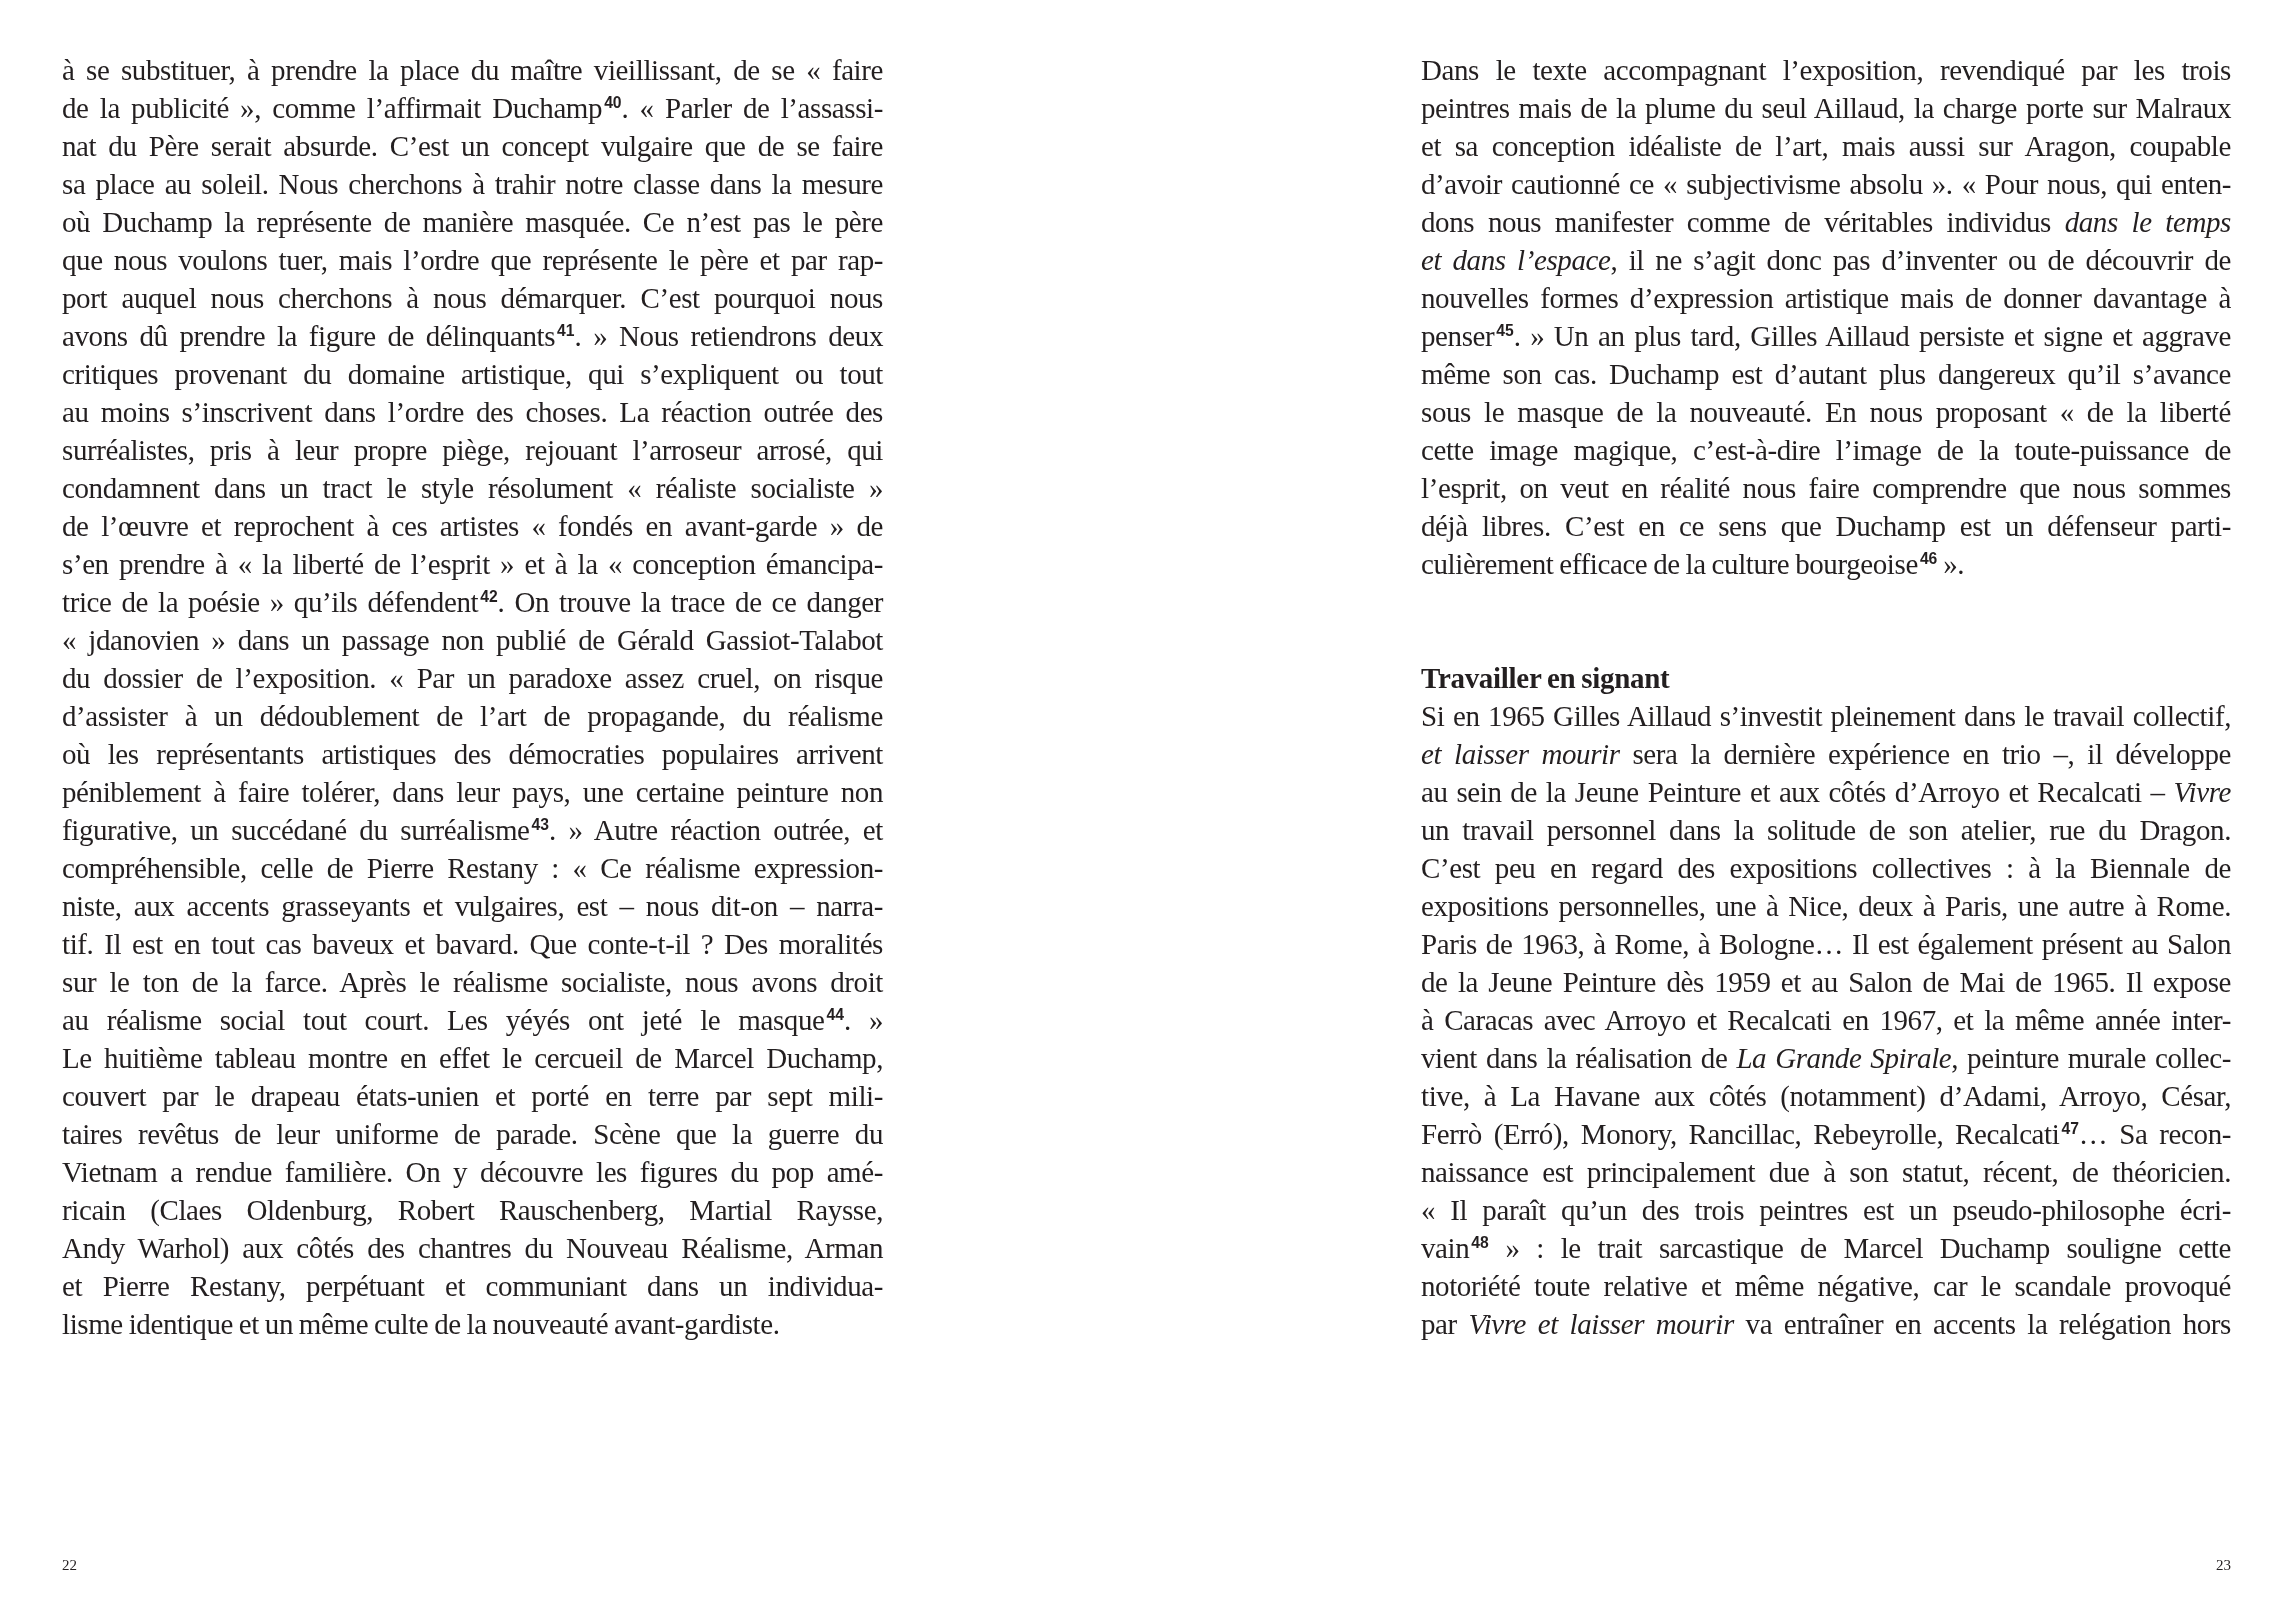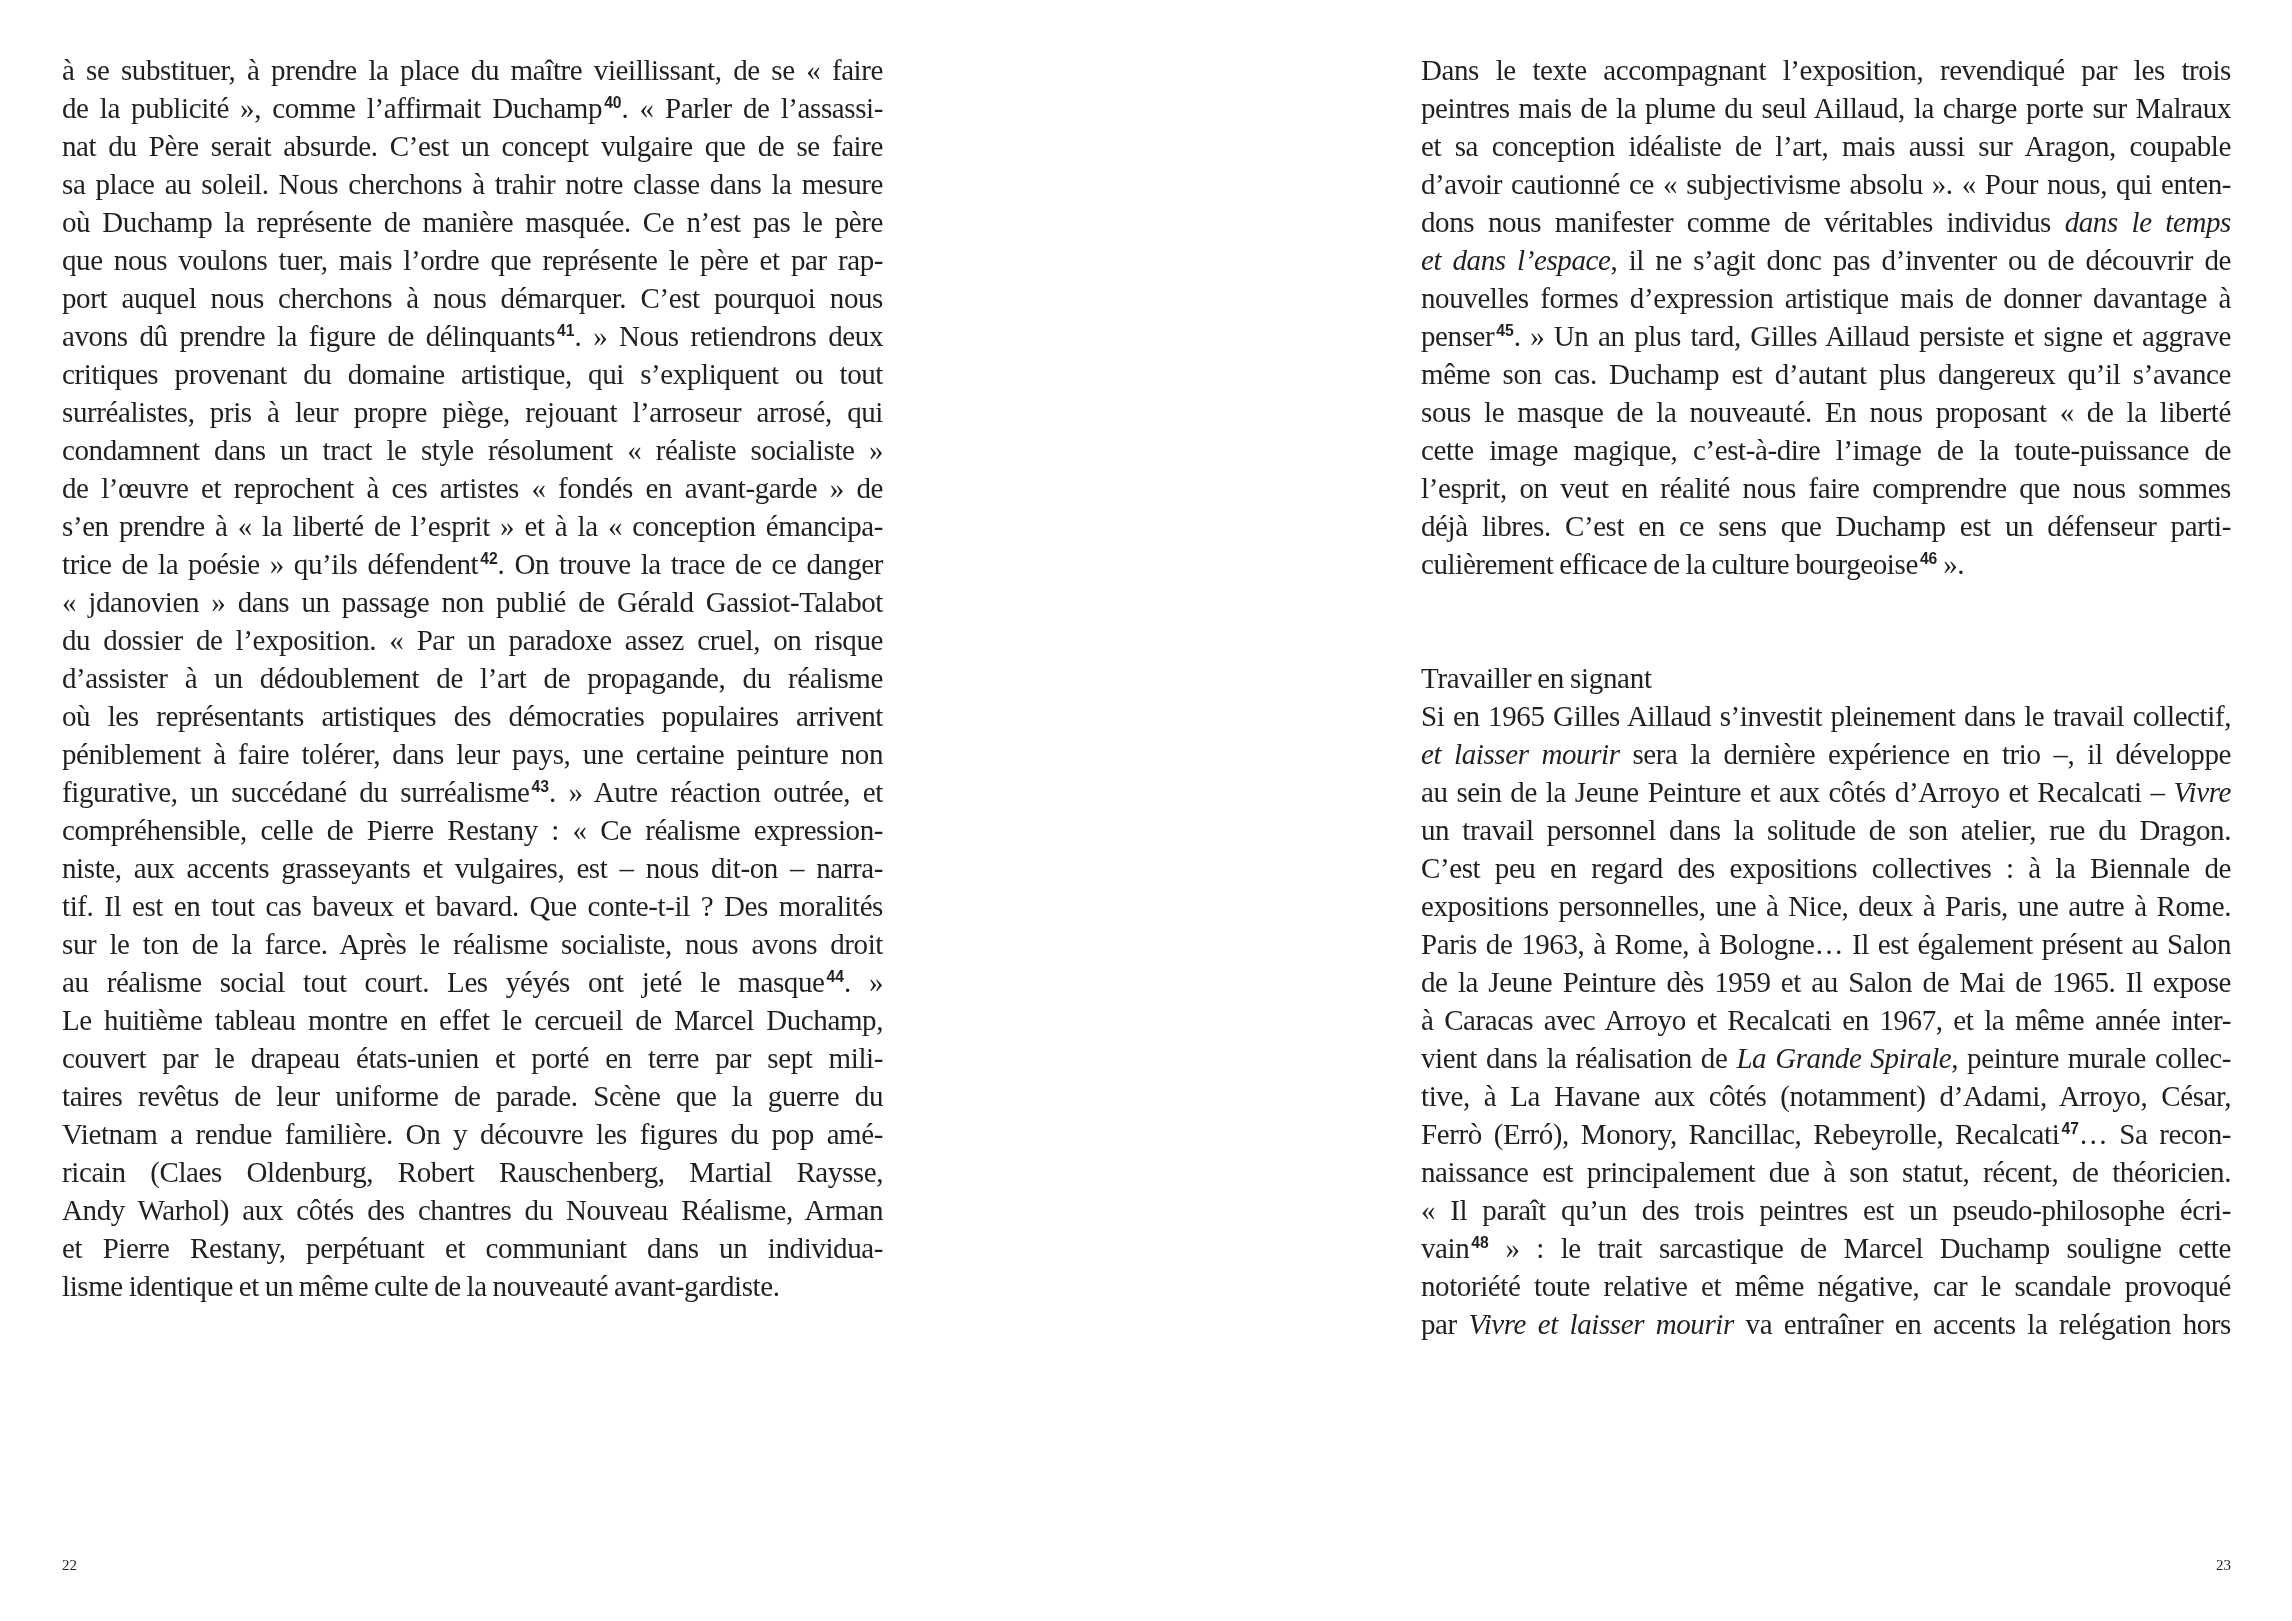--- a/index.html
+++ b/index.html
@@ -40,21 +40,21 @@
     white-space: nowrap;
     text-align: justify;
     text-align-last: justify;
     overflow: visible;
   }
   .line.last {
     text-align-last: left;
   }
   .line.blank { }
   .line.heading {
-    font-weight: normal;
+    font-weight: bold;
     text-align-last: left;
     letter-spacing: -0.3px;
   }
   .note {
     font-family: "Liberation Sans", "DejaVu Sans", sans-serif;
     font-weight: bold;
     font-size: 15.7px;
     vertical-align: 9.8px;
     line-height: 0;
     letter-spacing: 0;
@@ -78,20 +78,21 @@
   <div class="column" id="left-col">
       <span class="line"><span>à se substituer, à prendre la place du maître vieillissant, de se « faire</span></span>
       <span class="line"><span>de la publicité », comme l’affirmait Duchamp</span><sup class="note">40</sup><span>. « Parler de l’assassi-</span></span>
       <span class="line"><span>nat du Père serait absurde. C’est un concept vulgaire que de se faire</span></span>
       <span class="line"><span>sa place au soleil. Nous cherchons à trahir notre classe dans la mesure</span></span>
       <span class="line"><span>où Duchamp la représente de manière masquée. Ce n’est pas le père</span></span>
       <span class="line"><span>que nous voulons tuer, mais l’ordre que représente le père et par rap-</span></span>
       <span class="line"><span>port auquel nous cherchons à nous démarquer. C’est pourquoi nous</span></span>
       <span class="line"><span>avons dû prendre la figure de délinquants</span><sup class="note">41</sup><span>. » Nous retiendrons deux</span></span>
       <span class="line"><span>critiques provenant du domaine artistique, qui s’expliquent ou tout</span></span>
+      <span class="line"><span>au moins s’inscrivent dans l’ordre des choses. La réaction outrée des</span></span>
       <span class="line"><span>surréalistes, pris à leur propre piège, rejouant l’arroseur arrosé, qui</span></span>
       <span class="line"><span>condamnent dans un tract le style résolument « réaliste socialiste »</span></span>
       <span class="line"><span>de l’œuvre et reprochent à ces artistes « fondés en avant-garde » de</span></span>
       <span class="line"><span>s’en prendre à « la liberté de l’esprit » et à la « conception émancipa-</span></span>
       <span class="line"><span>trice de la poésie » qu’ils défendent</span><sup class="note">42</sup><span>. On trouve la trace de ce danger</span></span>
       <span class="line"><span>« jdanovien » dans un passage non publié de Gérald Gassiot-Talabot</span></span>
       <span class="line"><span>du dossier de l’exposition. « Par un paradoxe assez cruel, on risque</span></span>
       <span class="line"><span>d’assister à un dédoublement de l’art de propagande, du réalisme</span></span>
       <span class="line"><span>où les représentants artistiques des démocraties populaires arrivent</span></span>
       <span class="line"><span>péniblement à faire tolérer, dans leur pays, une certaine peinture non</span></span>

